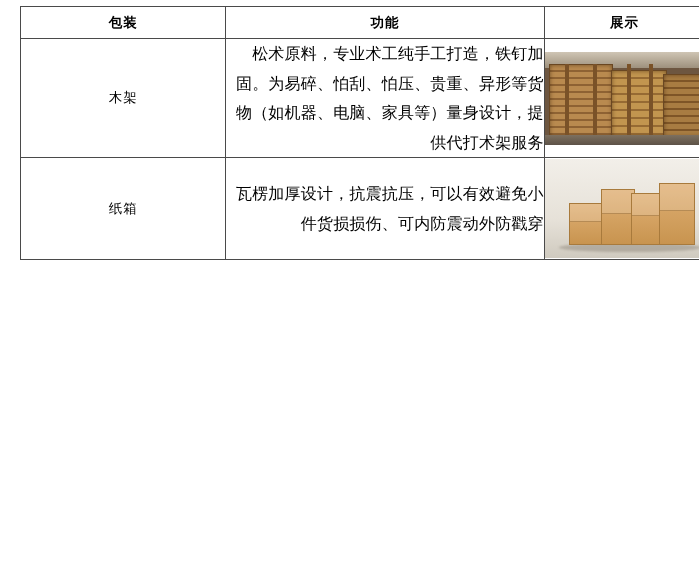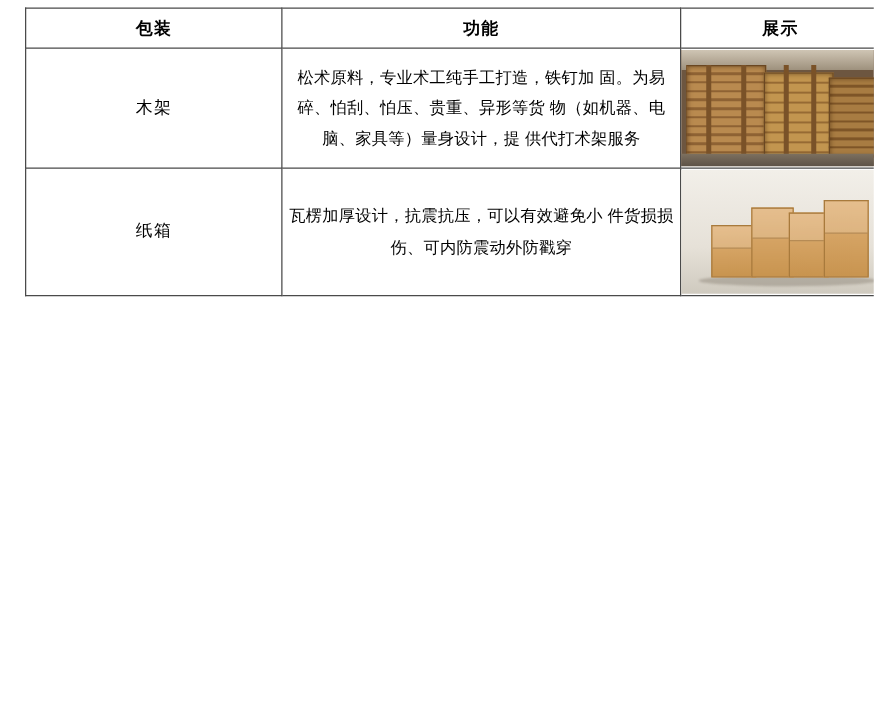--- a/index.html
+++ b/index.html
@@ -46,22 +46,22 @@
     letter-spacing: 1px;
   }
   td.cell-pack {
     text-align: center;
     font-size: 13.5px;
     letter-spacing: 1px;
     padding: 4px 8px;
     line-height: 1.5;
   }
   td.cell-func {
-    text-align: center;
-    font-size: 13px;
+    text-align: right;
+    font-size: 16px;
     line-height: 1.85;
     padding: 8px 10px 8px 9px;
     letter-spacing: 0.2px;
   }
   td.cell-show {
     padding: 0;
     text-align: center;
   }
   .img-box {
     width: 100%;

